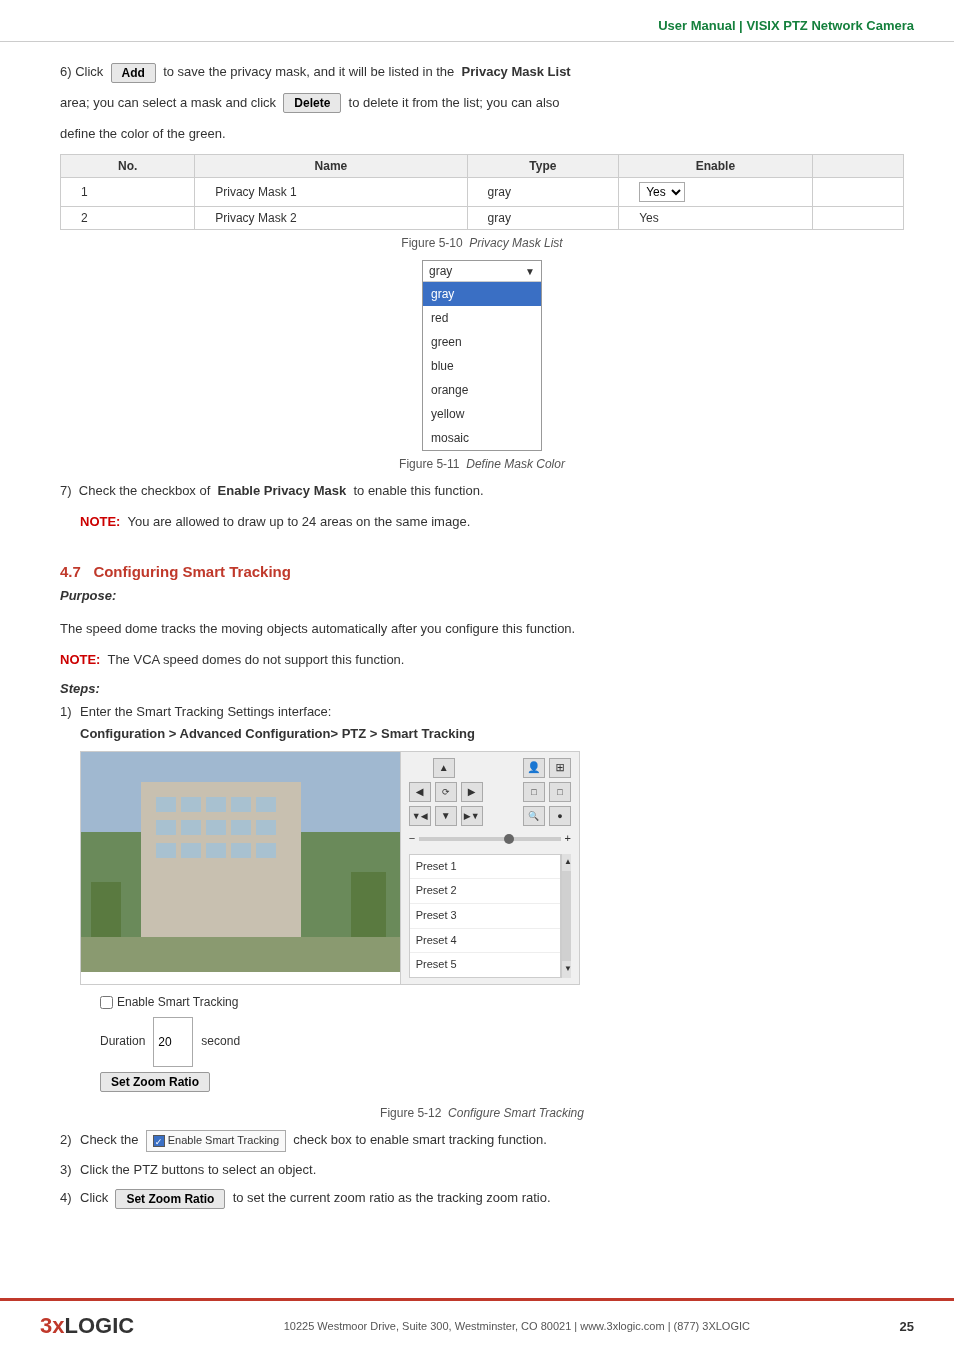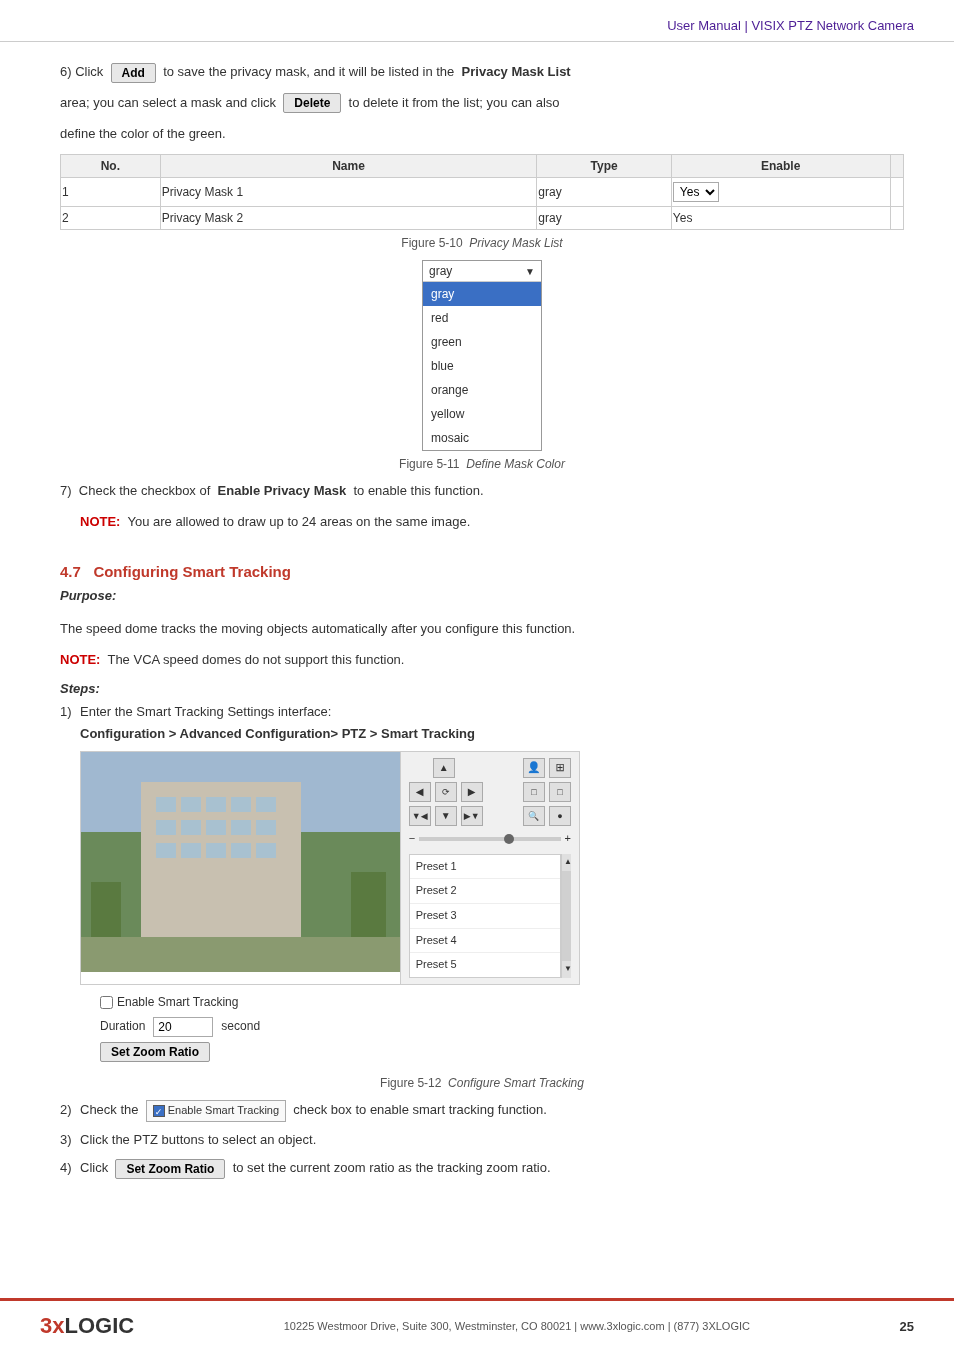--- a/index.html
+++ b/index.html
@@ -18,21 +18,21 @@
       display: flex;
       flex-direction: column;
     }
     .header {
       text-align: right;
       padding: 18px 40px 8px 40px;
       border-bottom: 1px solid #ccc;
       font-size: 13px;
       color: #555;
     }
-    .header span { font-weight: normal; color: #4c1d95; }
+    .header span { font-weight: bold; color: #15803d; }
     .content {
       flex: 1;
       padding: 20px 50px 20px 60px;
     }
     .step-block {
       margin-bottom: 10px;
       line-height: 1.6;
     }
     .inline-btn {
       display: inline-block;
@@ -49,21 +49,21 @@
     .note-red { color: #c00; font-weight: bold; }
     
     .mask-table {
       width: 100%;
       border-collapse: collapse;
       margin-top: 8px;
       margin-bottom: 4px;
     }
     .mask-table th, .mask-table td {
       border: 1px solid #ccc;
-      padding: 4px 1px;
+      padding: 4px 20px;
       font-size: 12px;
     }
     .mask-table th {
       background: #f0f0f0;
       font-weight: bold;
     }
     .select-inline {
       border: 1px solid #aaa;
       background: #fff;
       font-size: 12px;
@@ -221,22 +221,22 @@
       gap: 8px;
     }
     .checkbox-label {
       display: flex;
       align-items: center;
       gap: 4px;
       font-size: 12px;
     }
     .duration-input {
       border: 1px solid #aaa;
-      padding: 2px 4px;
-      width: 60px;
+      padding: 17px 4px;
+      width: 40px;
       font-size: 12px;
     }
     
     .inline-checkbox-img {
       display: inline-flex;
       align-items: center;
       border: 1px solid #aaa;
       background: #f9f9f9;
       padding: 1px 6px;
       font-size: 11px;

